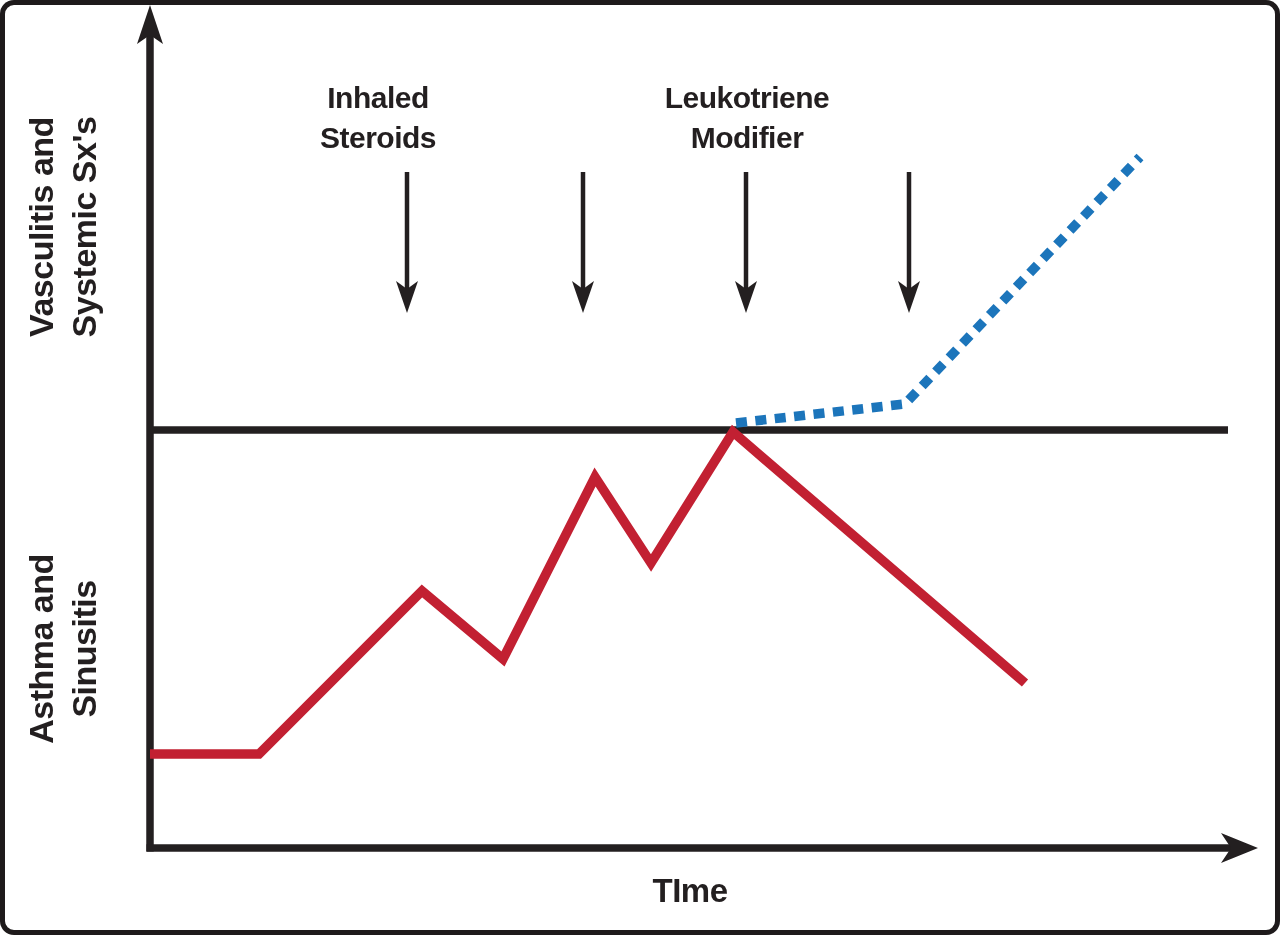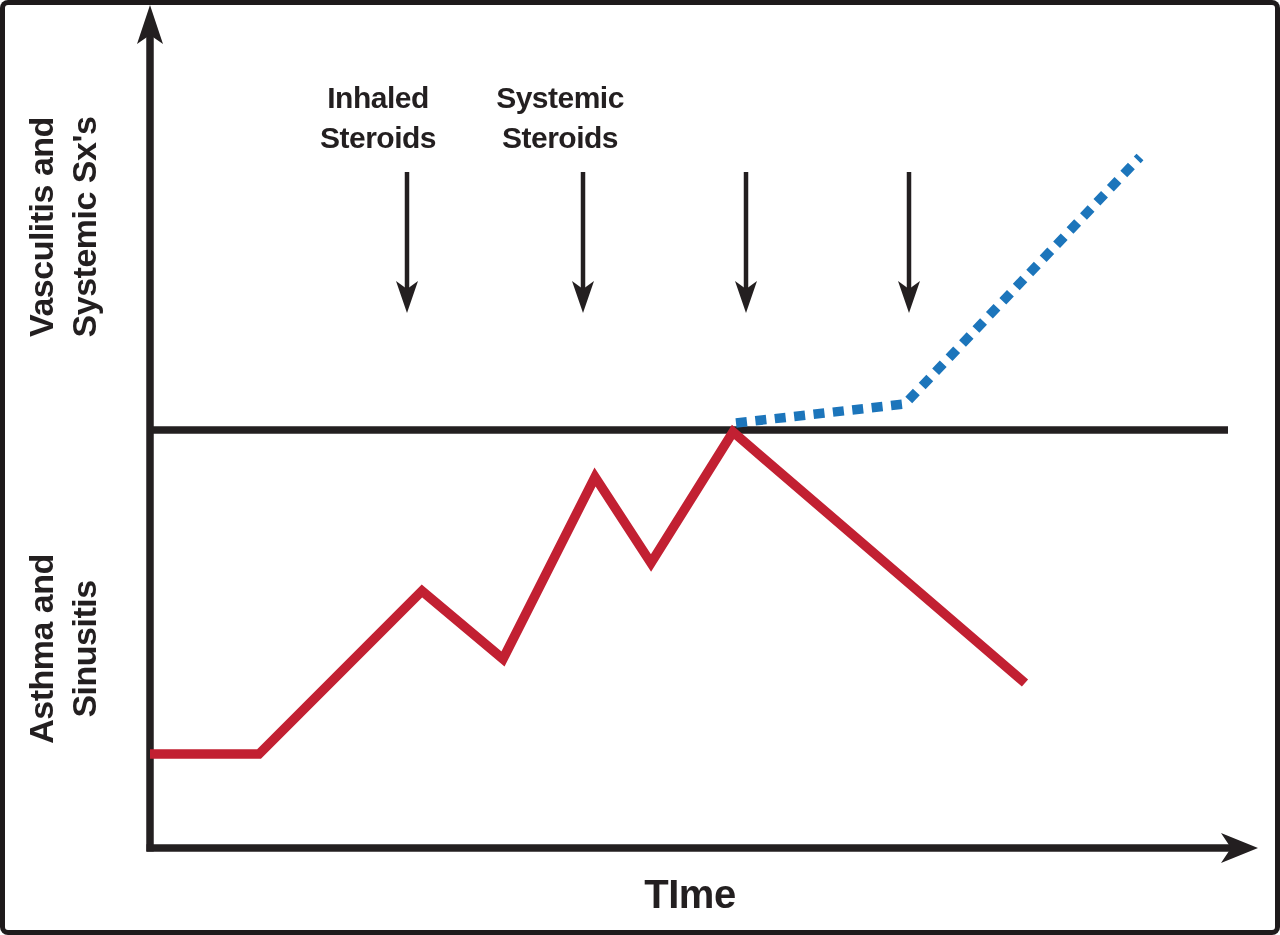--- a/index.html
+++ b/index.html
@@ -2,21 +2,21 @@
 <html><head>
 <meta charset="utf-8">
 <style>
   html, body { margin: 0; padding: 0; background: #ffffff; }
   .frame {
     position: relative;
     width: 1280px;
     height: 935px;
     background: #ffffff;
     box-shadow: inset 0 0 0 5px #1e1a1b;
-    border-radius: 8px;
+    border-radius: 14px;
     overflow: hidden;
     font-family: "Liberation Sans", sans-serif;
     color: #231f20;
   }
   .canvas {
     position: absolute;
     left: 0; top: 0;
     width: 1280px; height: 935px;
     display: block;
   }
@@ -34,21 +34,21 @@
     text-align: center;
     font-size: 34px;
     font-weight: 700;
     line-height: 43px;
     letter-spacing: -0.5px;
     transform: translate(-50%, -50%) rotate(-90deg);
   }
   .x-label {
     position: absolute;
     text-align: center;
-    font-size: 40px;
+    font-size: 33px;
     font-weight: 700;
     letter-spacing: -0.5px;
   }
 </style>
 </head>
 <body>
 
 <div class="frame">
 
   <svg class="canvas" viewBox="0 0 1280 935">
@@ -64,22 +64,22 @@
       <line x1="583" y1="172" x2="583" y2="296" stroke="#231f20" stroke-width="4.5"></line>
       <polygon points="583,313 572,281 583,289 594,281" fill="#231f20"></polygon>
       <line x1="746" y1="172" x2="746" y2="296" stroke="#231f20" stroke-width="4.5"></line>
       <polygon points="746,313 735,281 746,289 757,281" fill="#231f20"></polygon>
       <line x1="909" y1="172" x2="909" y2="296" stroke="#231f20" stroke-width="4.5"></line>
       <polygon points="909,313 898,281 909,289 920,281" fill="#231f20"></polygon>
     </svg>
 
   <div class="annot-label" style="left:293px; top:78px; width:170px;">Inhaled Steroids</div>
 
-  <div class="annot-label" style="left:472px; top:78px; width:176px;">Systemic Steroids</div>
 
+  <div class="annot-label" style="left:646px; top:78px; width:202px;">Leukotriene Modifier</div>
 
 
   <div class="y-label" style="left:63px; top:227px; width:290px;">Vasculitis and Systemic Sx's</div>
 
   <div class="y-label" style="left:63px; top:649px; width:250px;">Asthma and Sinusitis</div>
 
   <div class="x-label" style="left:605px; top:872px; width:170px;">TIme</div>
 
 </div>
 

